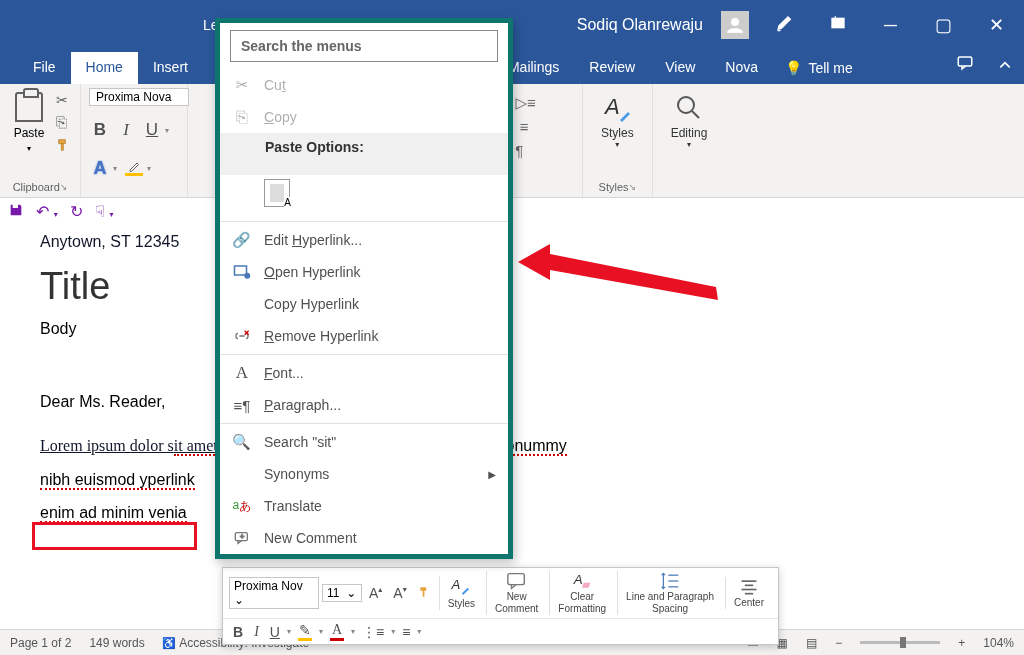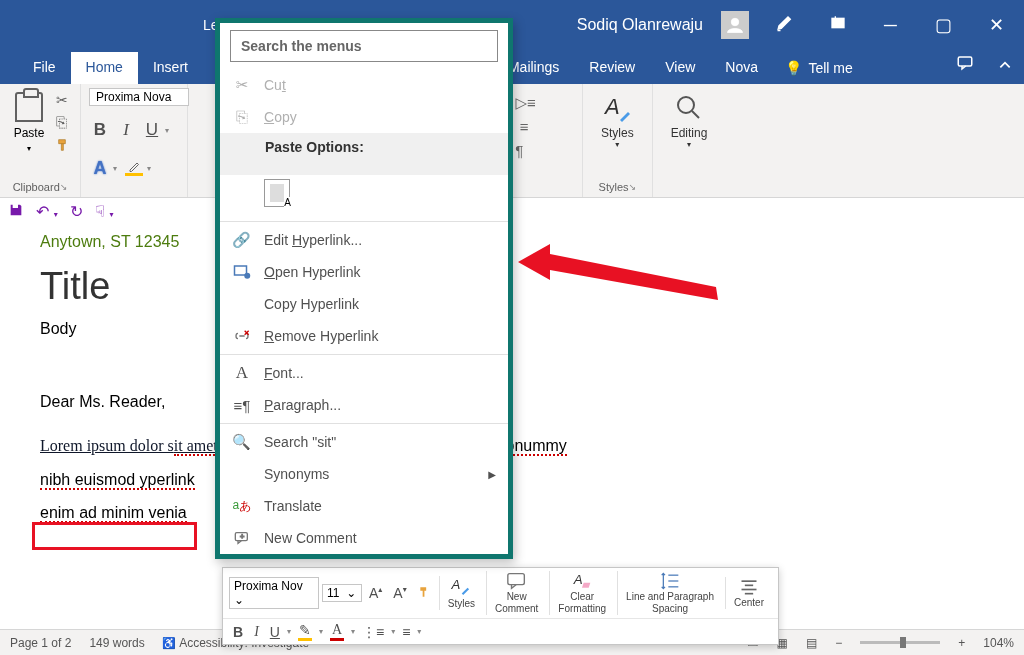--- a/index.html
+++ b/index.html
@@ -43,21 +43,21 @@
 .text-effects { font-weight: bold; font-size: 18px; color: #4472c4; text-shadow: 0 0 2px #4472c4; }
 
 .para-icons { display: flex; flex-direction: column; gap: 6px; font-size: 15px; color: #666; padding-top: 6px; }
 .styles-btn, .editing-btn { display: flex; flex-direction: column; align-items: center; padding: 4px 10px; font-size: 12px; color: #333; }
 .styles-btn .drop2, .editing-btn .drop2 { font-size: 8px; }
 
 .qat { height: 28px; background: #fff; border-bottom: 1px solid #e6e6e6; display: flex; align-items: center; padding: 0 8px; gap: 12px; color: #7719aa; }
 .qat .save-ic { width: 16px; height: 16px; }
 
 .document-area { position: absolute; top: 225px; left: 0; right: 0; bottom: 28px; background: #fff; padding: 0 0 0 40px; overflow: hidden; }
-.addr { font-size: 16px; color: #4d7c0f; margin-top: 8px; }
+.addr { font-size: 16px; color: #0f172a; margin-top: 8px; }
 .title { font-size: 38px; color: #333; margin: 14px 0 10px; }
 .body-label { font-size: 16px; margin: 12px 0 55px; }
 .salutation { font-size: 16px; margin-bottom: 18px; }
 .para { font-size: 16px; line-height: 2.1; }
 .hyperlink { color: #0f172a; text-decoration: underline; font-family: Liberation Serif, serif; }
 .squiggle { border-bottom: 2px dotted #c00; }
 .highlight-box { position: absolute; border: 3px solid #e81123; }
 
 .context-menu { position: absolute; left: 215px; top: 18px; width: 298px; background: #fff; border: 5px solid #0f766e; box-shadow: 2px 4px 10px rgba(0,0,0,0.25); z-index: 100; }
 .context-menu .search-box { margin: 7px 10px; border: 1px solid #888; padding: 7px 10px; font-size: 14px; font-weight: 600; color: #666; }

